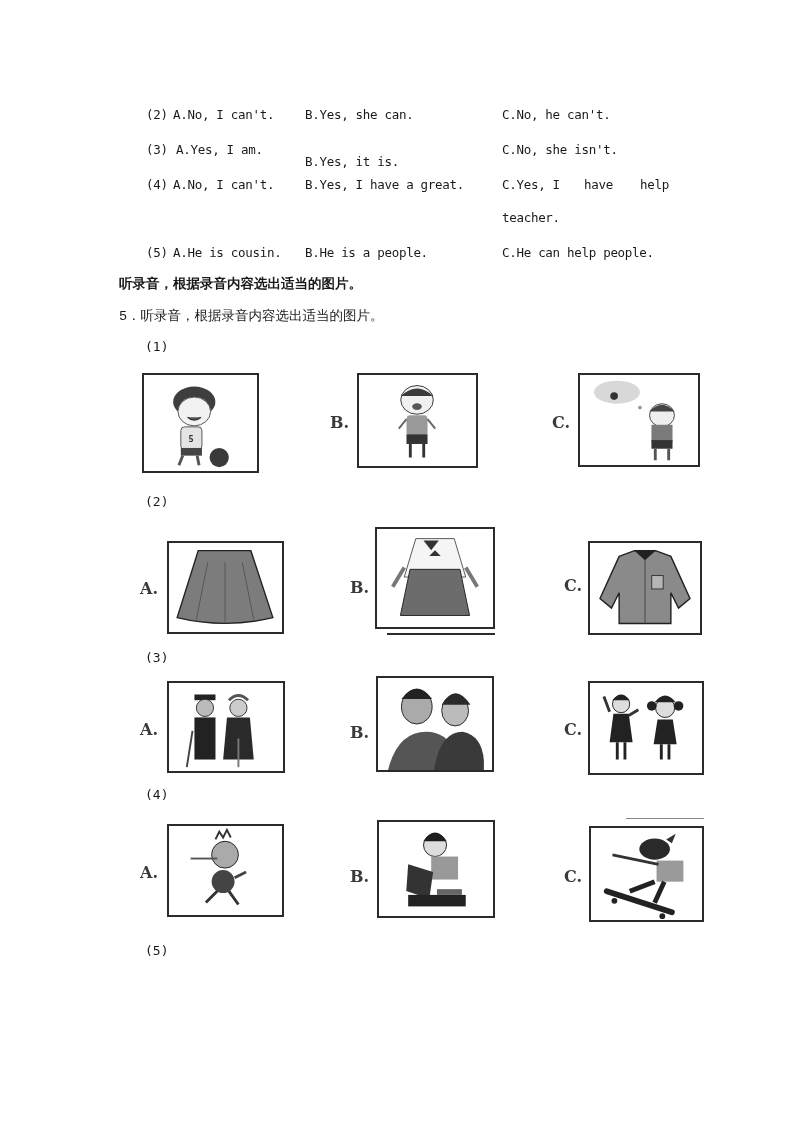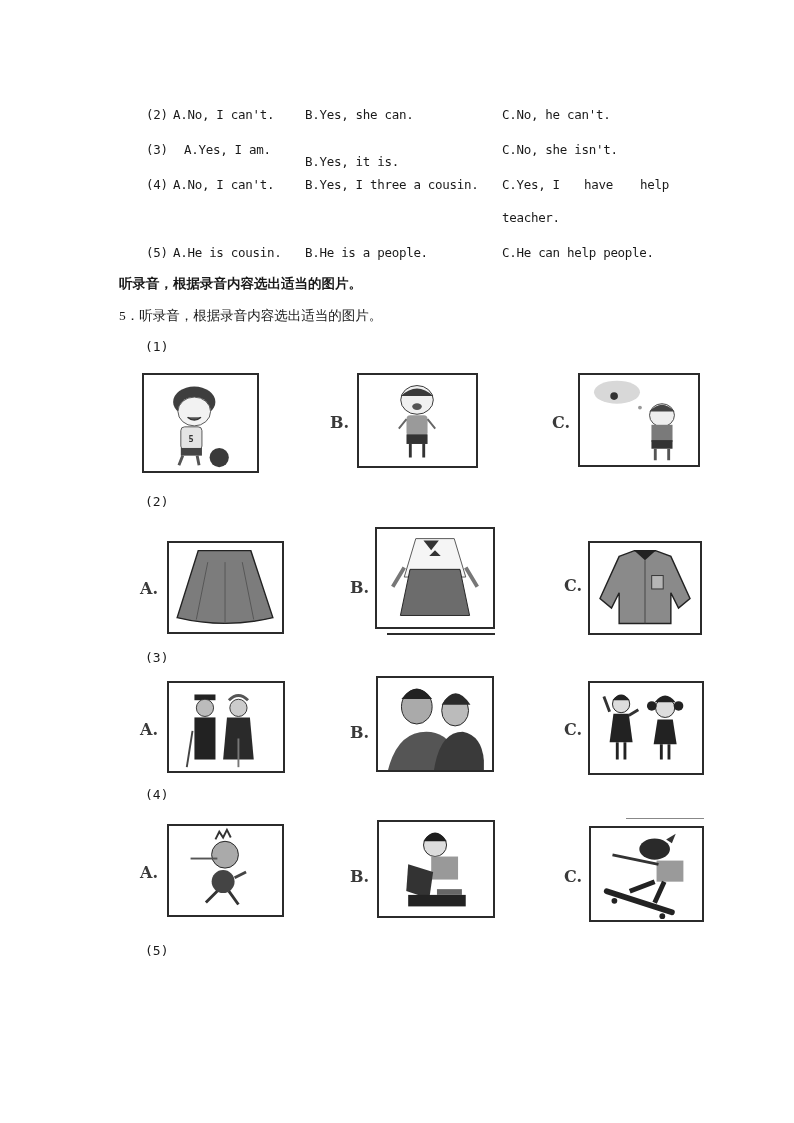--- a/index.html
+++ b/index.html
@@ -4,21 +4,21 @@
   <style>
     html, body { margin: 0; padding: 0; background: #ffffff; }
     body {
       width: 794px; height: 1123px; position: relative; overflow: hidden;
       font-family: "DejaVu Sans Mono", "Liberation Mono", monospace;
       color: #1a1a1a;
     }
     .abs { position: absolute; }
     .opt { font-size: 12.5px; white-space: nowrap; letter-spacing: -0.3px; }
     .heading { font-family: "DejaVu Sans", sans-serif; font-size: 13.5px; font-weight: bold; }
-    .q5 { font-family: Liberation Serif, serif; font-size: 13.5px; }
+    .q5 { font-family: Liberation Mono, monospace; font-size: 13.5px; }
     .sub { font-size: 13px; }
     .frame {
       position: absolute; border: 2px solid #2b2b2b; background: #fff; box-sizing: border-box;
       overflow: hidden;
     }
     .frame svg { width: 100%; height: 100%; display: block; }
     .letter {
       position: absolute; font-family: "DejaVu Serif", "Liberation Serif", serif;
       font-size: 16px; font-weight: bold; color: #3a3a3a;
     }
@@ -27,27 +27,27 @@
 </head>
 <body>
 
 <div>
   <span class="abs opt" style="left:146px;top:107px">(2)</span>
   <span class="abs opt" style="left:173px;top:107px">A.No, I can't.</span>
   <span class="abs opt" style="left:305px;top:107px">B.Yes, she can.</span>
   <span class="abs opt" style="left:502px;top:107px">C.No, he can't.</span>
 
   <span class="abs opt" style="left:146px;top:142px">(3)</span>
-  <span class="abs opt" style="left:184px;top:142px">A.Yes, I am.</span>
+  <span class="abs opt" style="left:176px;top:142px">A.Yes, I am.</span>
   <span class="abs opt" style="left:305px;top:154px">B.Yes, it is.</span>
   <span class="abs opt" style="left:502px;top:142px">C.No, she isn't.</span>
 
   <span class="abs opt" style="left:146px;top:177px">(4)</span>
   <span class="abs opt" style="left:173px;top:177px">A.No, I can't.</span>
-  <span class="abs opt" style="left:305px;top:177px">B.Yes, I three a cousin.</span>
+  <span class="abs opt" style="left:305px;top:177px">B.Yes, I have a great.</span>
   <span class="abs opt" style="left:502px;top:177px">C.Yes, I</span>
   <span class="abs opt" style="left:584px;top:177px">have</span>
   <span class="abs opt" style="left:640px;top:177px">help</span>
   <span class="abs opt" style="left:502px;top:210px">teacher.</span>
 
   <span class="abs opt" style="left:146px;top:245px">(5)</span>
   <span class="abs opt" style="left:173px;top:245px">A.He is cousin.</span>
   <span class="abs opt" style="left:305px;top:245px">B.He is a people.</span>
   <span class="abs opt" style="left:502px;top:245px">C.He can help people.</span>
 </div>

